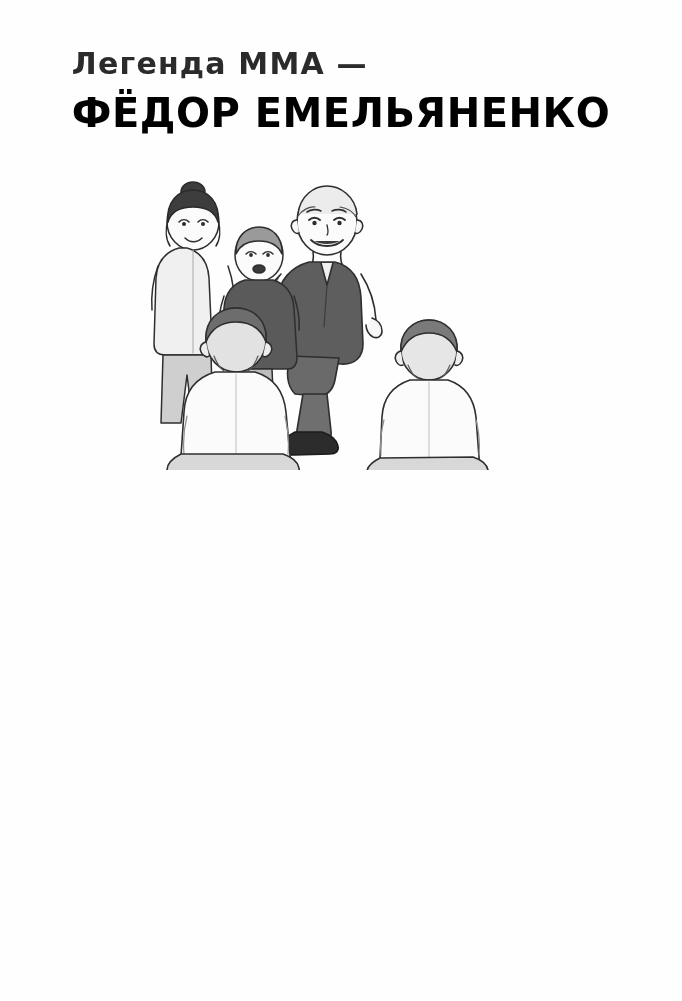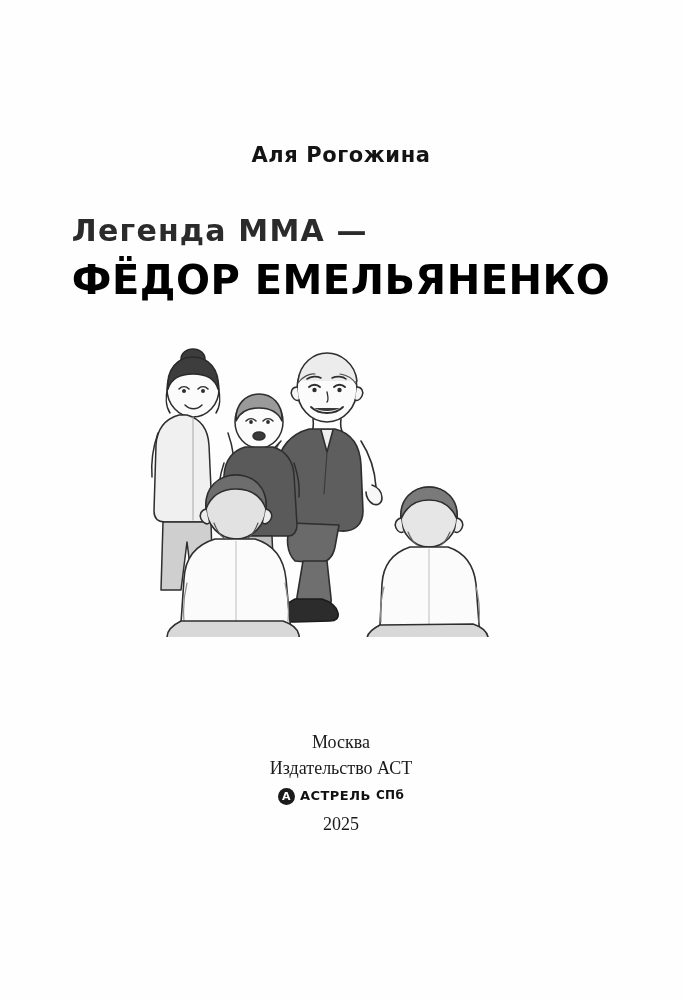--- a/index.html
+++ b/index.html
@@ -122,21 +122,20 @@
     margin-top: 5px;
     font-family: "Liberation Serif", serif;
     font-size: 18px;
   }
 </style>
 </head>
 <body>
 
 <div class="page">
 
-  <div class="author">Аля Рогожина</div>
 
   <div class="title-block">
     <span class="title-line1">Легенда ММА —</span>
     <span class="title-line2">ФЁДОР ЕМЕЛЬЯНЕНКО</span>
   </div>
 
   <div class="illustration">
     <svg viewBox="0 0 420 300" xmlns="http://www.w3.org/2000/svg" aria-hidden="true">
       <defs>
         <linearGradient id="gShade" x1="0" y1="0" x2="0" y2="1">
@@ -259,24 +258,14 @@
 
         <path d="M279 210c-18 6-27 19-28 37l-2 41c0 8 5 12 12 12h76c8 0 12-5 11-13l-3-40c-2-18-10-31-28-37z" fill="#fbfbfb" stroke="#2e2e2e"></path>
         <path d="M298 212v88" stroke="#c9c9c9" stroke-width="1.2"></path>
         <path d="M253 250c-3 11-4 24-3 35M345 250c3 11 4 24 3 35" stroke="#8f8f8f" stroke-width="1.2"></path>
 
         <path d="M249 288c-8 4-13 9-13 14 0 4 4 6 11 6h100c8 0 11-3 10-8-1-5-6-10-15-13z" fill="#d8d8d8" stroke="#2e2e2e"></path>
       </g>
     </svg>
   </div>
 
-  <div class="imprint">
-    <span class="city">Москва</span>
-    <span class="publisher">Издательство АСТ</span>
-    <span class="logo-row">
-      <span class="logo-mark">А</span>
-      <span class="logo-word">АСТРЕЛЬ</span>
-      <span class="logo-city">СПб</span>
-    </span>
-    <span class="year">2025</span>
-  </div>
 
 </div>
 
 </body></html>

